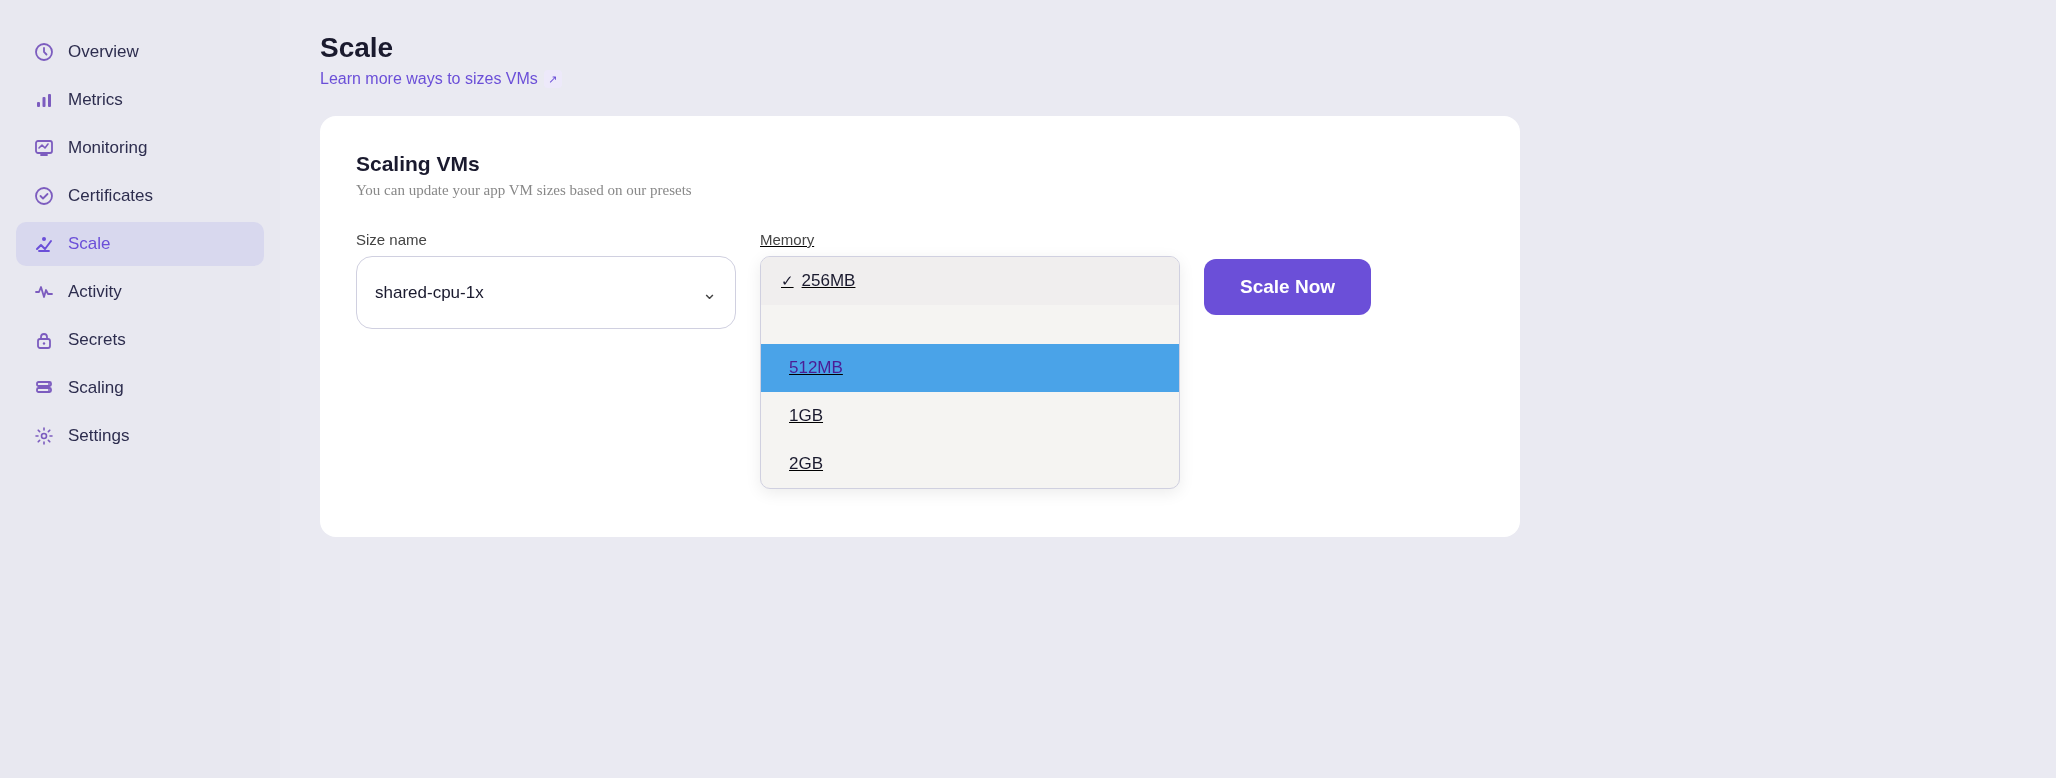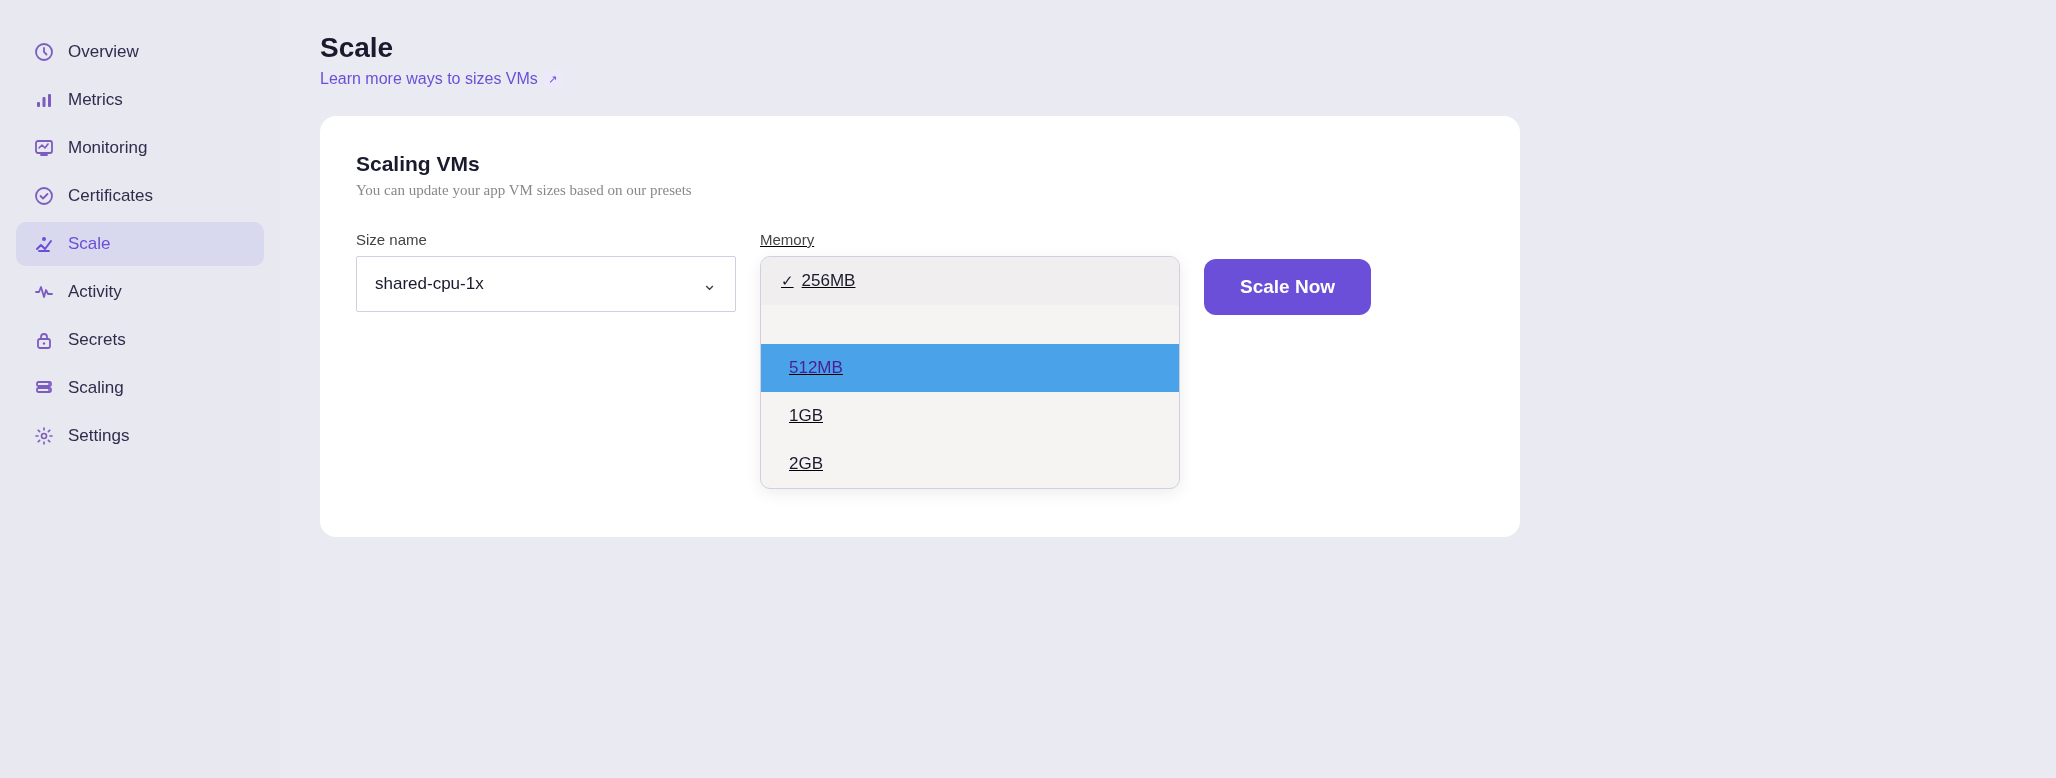--- a/index.html
+++ b/index.html
@@ -122,23 +122,23 @@
 
     .form-label {
       font-size: 15px;
       color: #444;
       font-weight: 400;
     }
 
     
     .size-select {
       width: 380px;
-      height: 56px;
+      height: 73px;
       border: 1.5px solid #d0d0e0;
-      border-radius: 2px;
+      border-radius: 16px;
       background: #fff;
       display: flex;
       align-items: center;
       justify-content: space-between;
       padding: 4px 18px;
       cursor: pointer;
       font-size: 17px;
       color: #1a1a2e;
       font-weight: 500;
     }

